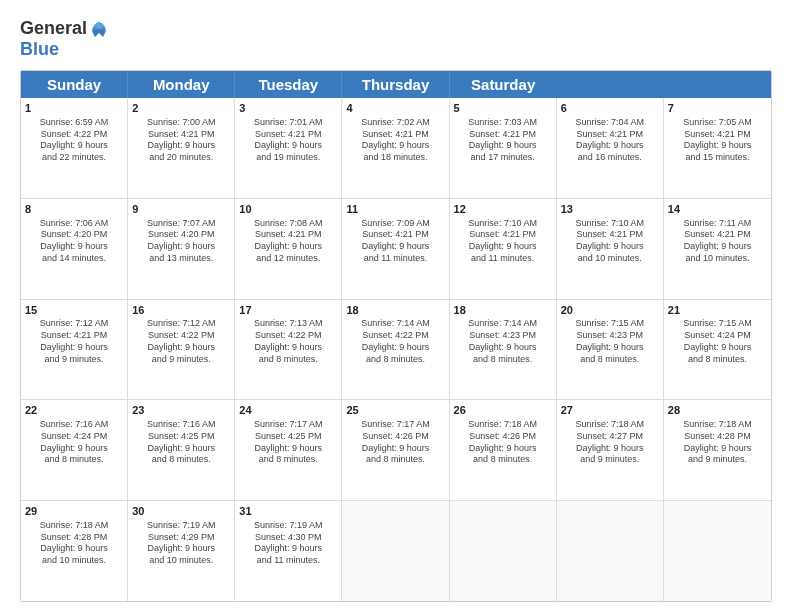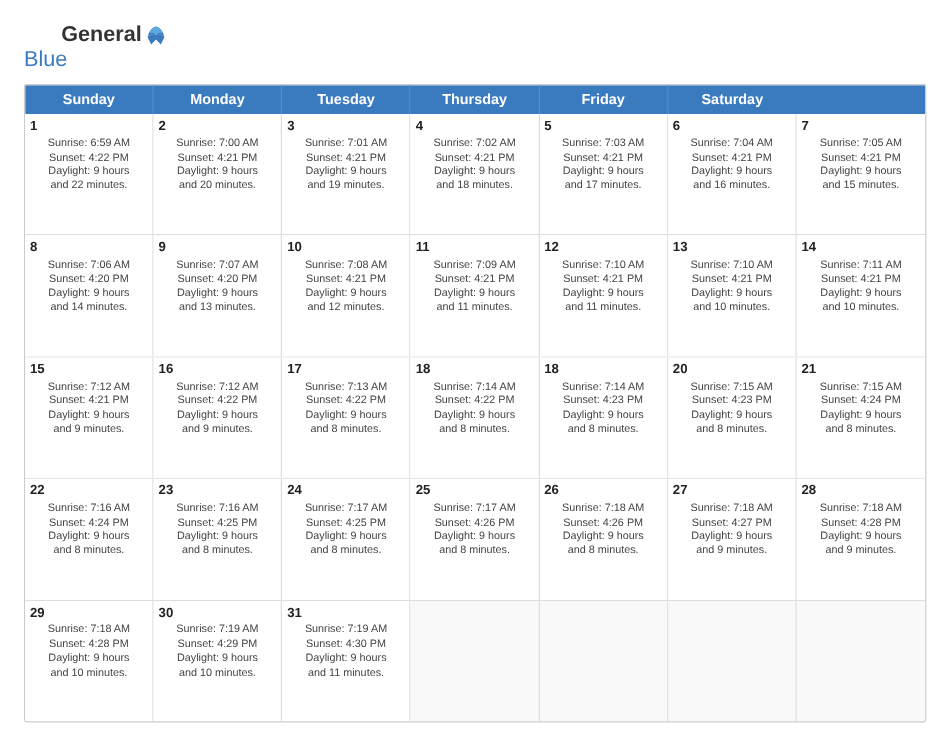--- a/index.html
+++ b/index.html
@@ -50,21 +50,21 @@
       border-radius: 2px;
       overflow: hidden;
     }
     .cal-header {
       display: grid;
       grid-template-columns: repeat(7, 1fr);
       background: #3a7abf;
     }
     .cal-header-cell {
       color: #fff;
-      font-size: 12px;
+      font-size: 15px;
       font-weight: bold;
       padding: 5px 4px;
       text-align: center;
       border-right: 1px solid #5090cc;
     }
     .cal-header-cell:last-child { border-right: none; }
     .cal-body {
       flex: 1;
       display: flex;
       flex-direction: column;
@@ -100,45 +100,44 @@
       line-height: 1.3;
       text-align: center;
     }
   </style>
 </head>
 <body>
 
 <div class="page">
   <div class="header">
     <div class="logo">
-  <div style="display:flex;align-items:center;margin-left:31px;">
+  <div style="display:flex;align-items:center;">
     <span style="font-size:18px;font-weight:bold;color:#333;">General</span>
     <svg width="20" height="20" viewBox="0 0 20 20" style="margin-left:2px;">
       <path d="M10,3 Q16,5 17,12 Q13,8 10,10 Q7,8 3,12 Q4,5 10,3Z" fill="#3a7abf"></path>
       <path d="M10,10 Q13,8 17,12 L14,18 L10,14 L6,18 L3,12 Q7,8 10,10Z" fill="#3a7abf"></path>
       <path d="M10,3 Q14,4 16,9 Q13,7 10,10 Q7,7 4,9 Q6,4 10,3Z" fill="#5aaae0"></path>
     </svg>
   </div>
   <div style="margin-left:0;">
-    <span style="color:#3a7abf;font-weight:normal;font-size:18px;">Blue</span>
+    <span style="color:#3a7abf;font-weight:bold;font-size:18px;">Blue</span>
   </div>
 </div>
     <div class="title-block">
       <div class="month-title"></div>
       <div class="location"></div>
     </div>
   </div>
 
   <div class="calendar">
     <div class="cal-header">
     <div class="cal-header-cell">Sunday</div>
         <div class="cal-header-cell">Monday</div>
         <div class="cal-header-cell">Tuesday</div>
         <div class="cal-header-cell">Thursday</div>
-        <div class="cal-header-cell">Friday</div>
         <div class="cal-header-cell">Saturday</div>
       </div>
     <div class="cal-body">
     <div class="cal-row">
           <div class="cal-cell">
             <span class="day-num">1</span>
             <div class="cell-text">Sunrise: 6:59 AM<br>Sunset: 4:22 PM<br>Daylight: 9 hours<br>and 22 minutes.</div>
           </div>
           <div class="cal-cell">
             <span class="day-num">2</span>

